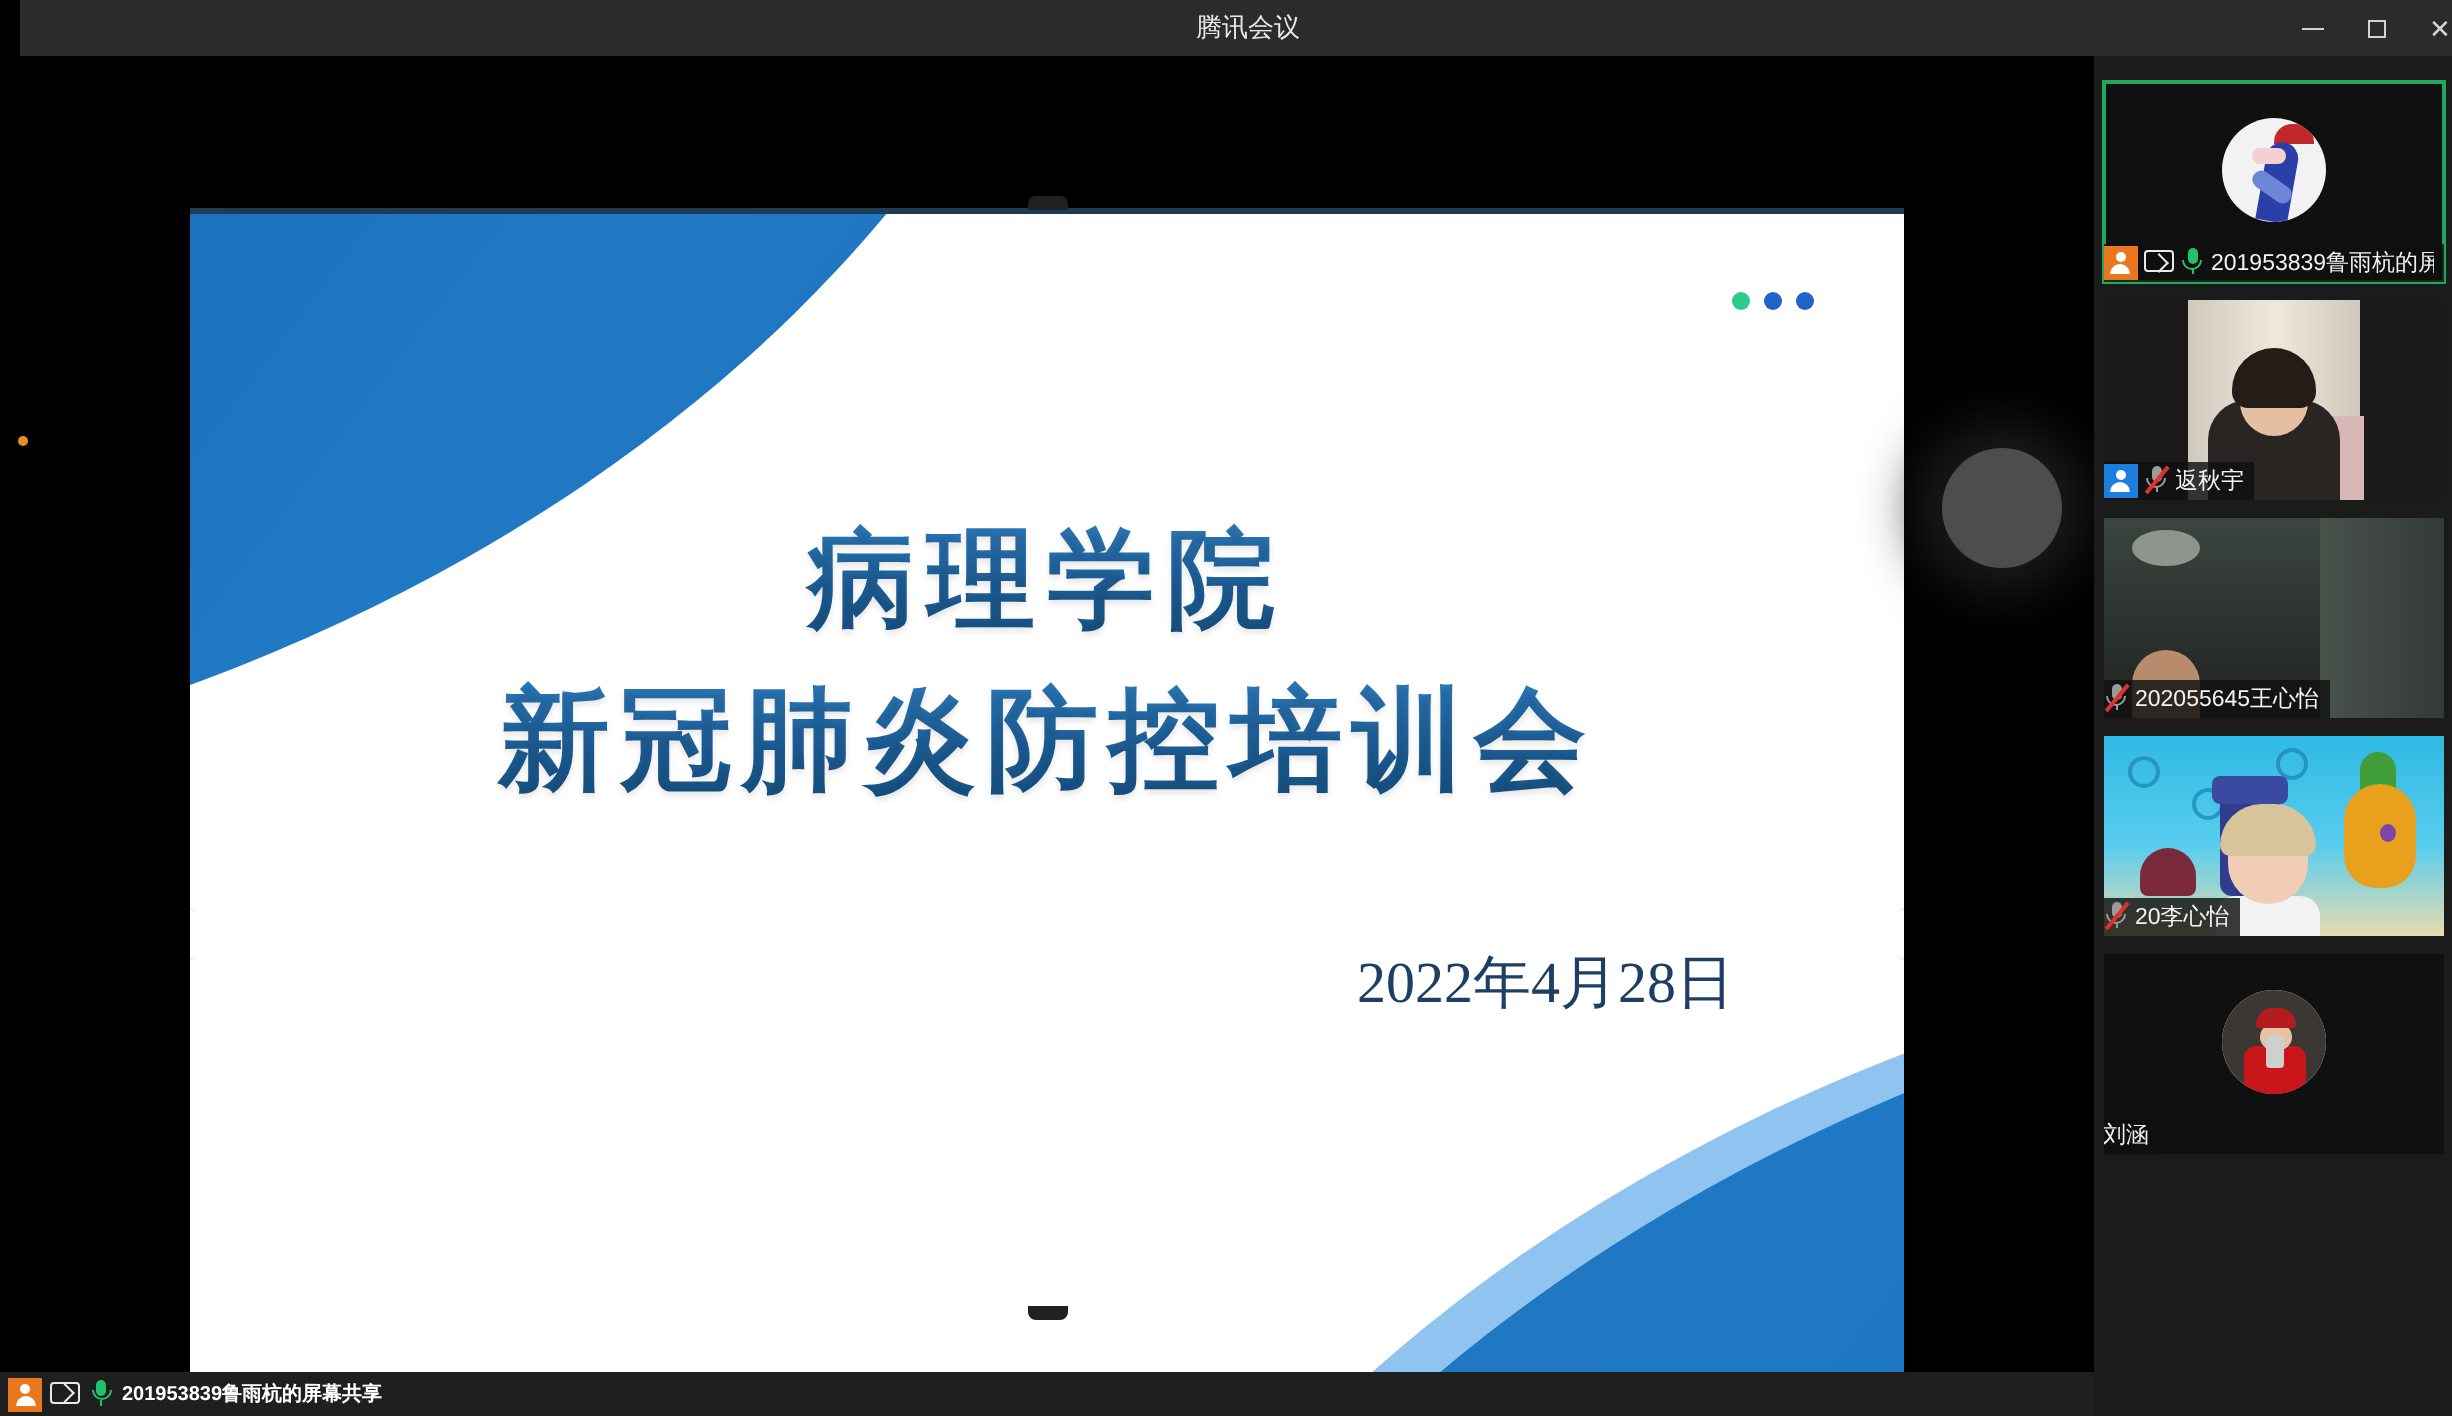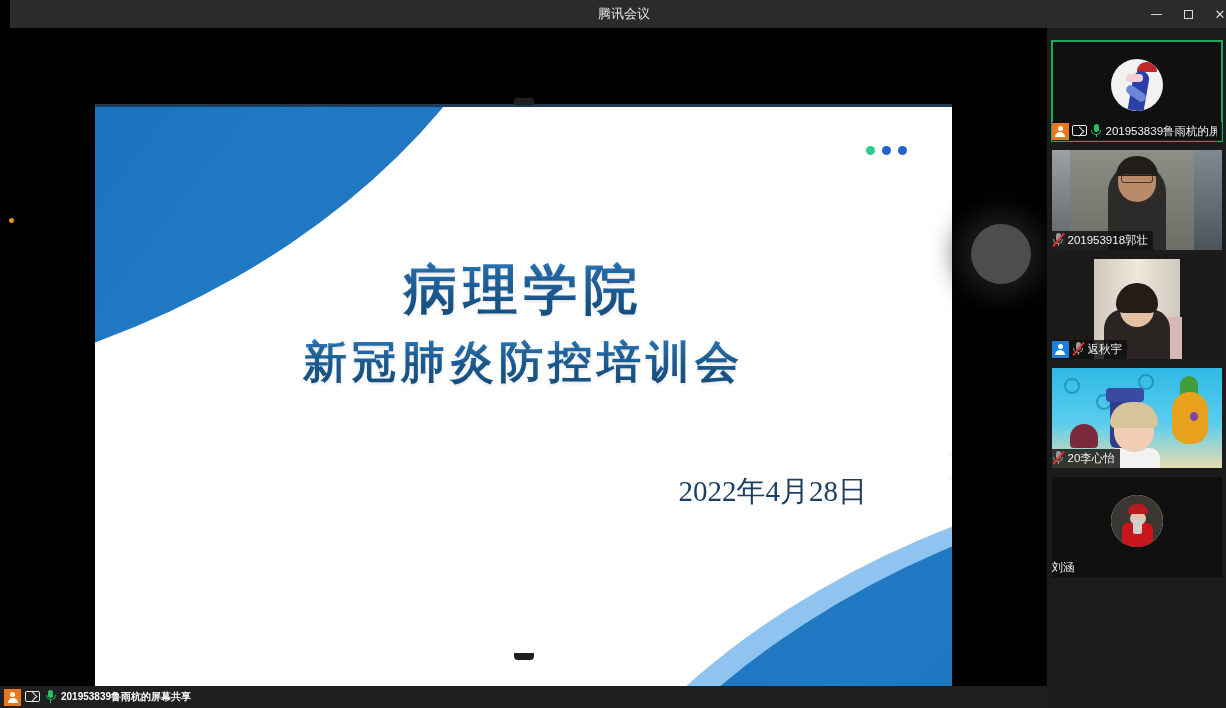--- a/index.html
+++ b/index.html
@@ -102,21 +102,21 @@
     position:absolute; left:0; top:150px; width:100%; text-align:center; z-index:5;
     font-family:"DejaVu Sans","Liberation Sans",sans-serif;
   }
   #slide-title .l1 {
     display:block; font-size:54px; font-weight:bold; letter-spacing:6px;
     background:linear-gradient(180deg,#2f7fc1 0%,#1d5f99 55%,#16507f 100%);
     -webkit-background-clip:text; background-clip:text; color:transparent;
     text-shadow:0 2px 3px rgba(0,0,0,0.10);
   }
   #slide-title .l2 {
-    display:block; margin-top:6px; font-size:44px; font-weight:bold; letter-spacing:5px;
+    display:block; margin-top:6px; font-size:56px; font-weight:bold; letter-spacing:5px;
     background:linear-gradient(180deg,#2f7fc1 0%,#1d5f99 55%,#16507f 100%);
     -webkit-background-clip:text; background-clip:text; color:transparent;
     text-shadow:0 2px 3px rgba(0,0,0,0.10);
   }
   #slide-date {
     position:absolute; right:85px; top:368px; z-index:5;
     font-family:"Liberation Serif","DejaVu Serif",serif;
     font-size:29px; color:#1c3f63;
   }
   #slide-underline {
@@ -386,39 +386,20 @@
           </span>
         <span class="mic-on">
             <span class="body"></span>
             <span class="arc"></span>
             <span class="stem"></span>
           </span>
         <span class="nm">201953839鲁雨杭的屏幕共...</span>
       </div>
     </div>
 
-    <div class="tile">
-      <div class="ph2">
-        <span class="rail"></span>
-          <span class="rail2"></span>
-        <span class="p-person"></span>
-          <span class="p-head"></span>
-          <span class="p-hair"></span>
-          <span class="p-glass"></span>
-      </div>
-      <div class="tile-label">
-        <span class="mic-off">
-            <span class="body"></span>
-            <span class="arc"></span>
-            <span class="stem"></span>
-            <span class="slash"></span>
-          </span>
-        <span class="nm">201953918郭壮</span>
-      </div>
-    </div>
 
     <div class="tile">
       <div class="ph3">
         <span class="win"></span>
           <span class="p-shirt"></span>
           <span class="p-body"></span>
           <span class="p-head"></span>
           <span class="p-hair"></span>
       </div>
       <div class="tile-label">
@@ -429,20 +410,36 @@
         <span class="mic-off">
             <span class="body"></span>
             <span class="arc"></span>
             <span class="stem"></span>
             <span class="slash"></span>
           </span>
         <span class="nm">返秋宇</span>
       </div>
     </div>
 
+    <div class="tile">
+      <div class="ph4">
+        <span class="wall"></span>
+          <span class="lamp"></span>
+          <span class="head"></span>
+      </div>
+      <div class="tile-label">
+        <span class="mic-off">
+            <span class="body"></span>
+            <span class="arc"></span>
+            <span class="stem"></span>
+            <span class="slash"></span>
+          </span>
+        <span class="nm">202055645王心怡</span>
+      </div>
+    </div>
 
     <div class="tile">
       <div class="ph5">
         <span class="flower" style="left:12px;top:10px"></span>
         <span class="flower" style="left:44px;top:26px"></span>
         <span class="flower" style="left:86px;top:6px"></span>
         <span class="pineleaf"></span>
           <span class="pine"></span>
           <span class="pineap-dot"></span>
         <span class="house"></span>

